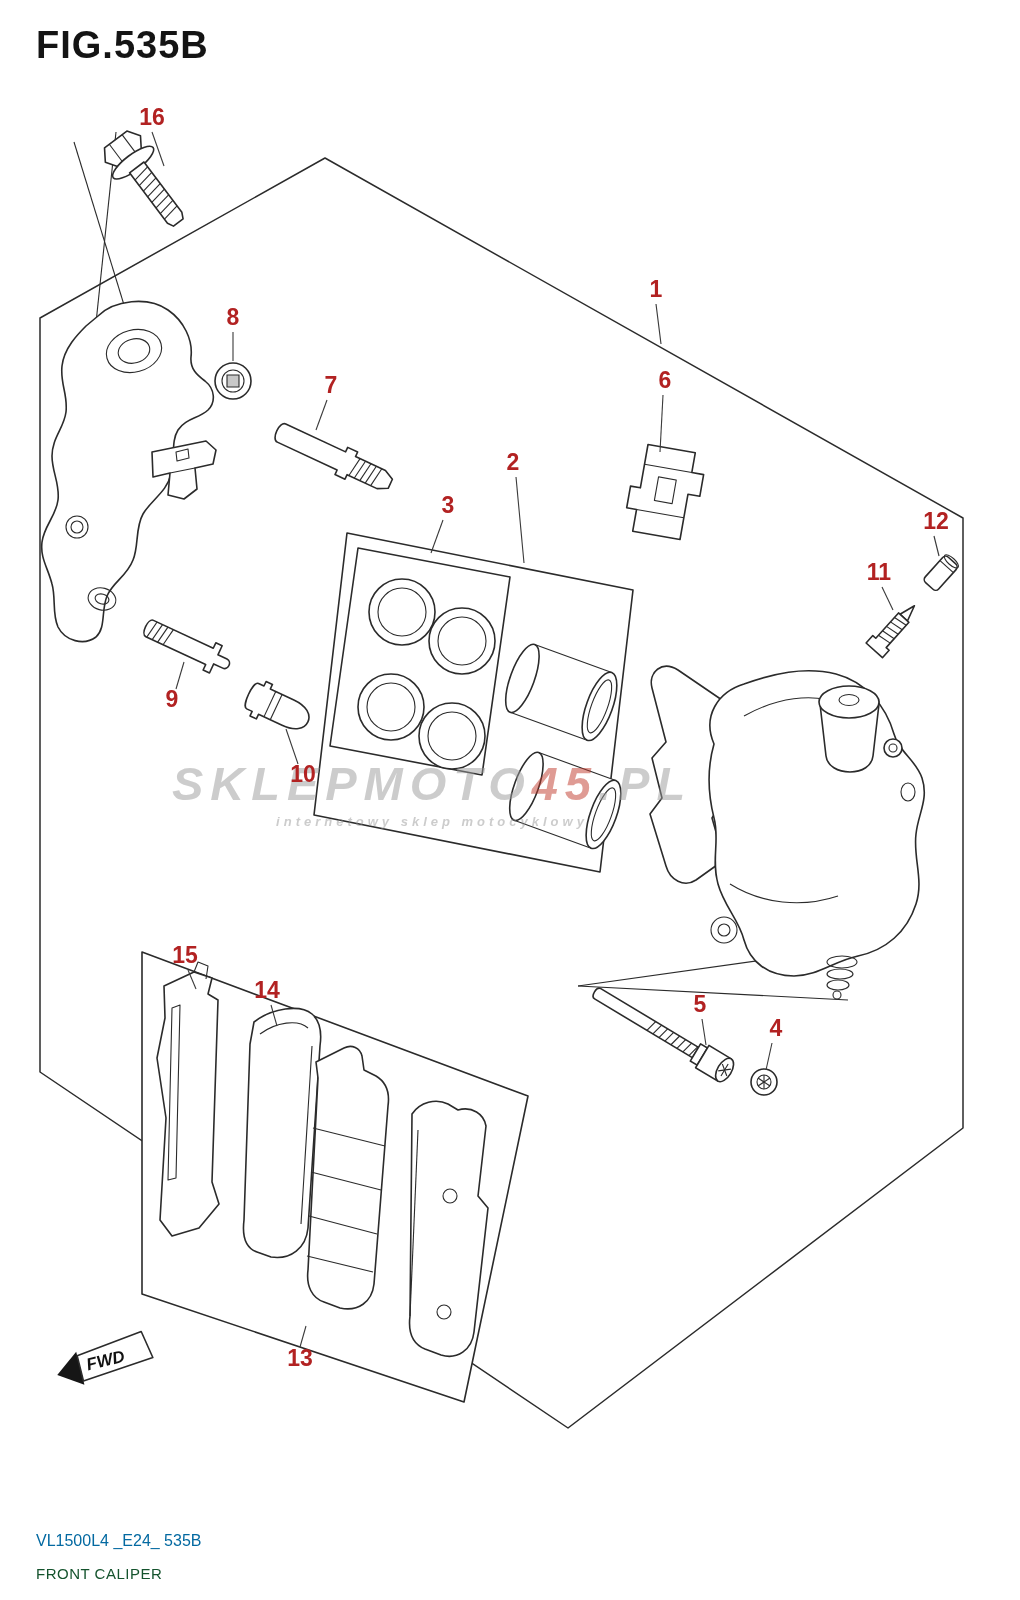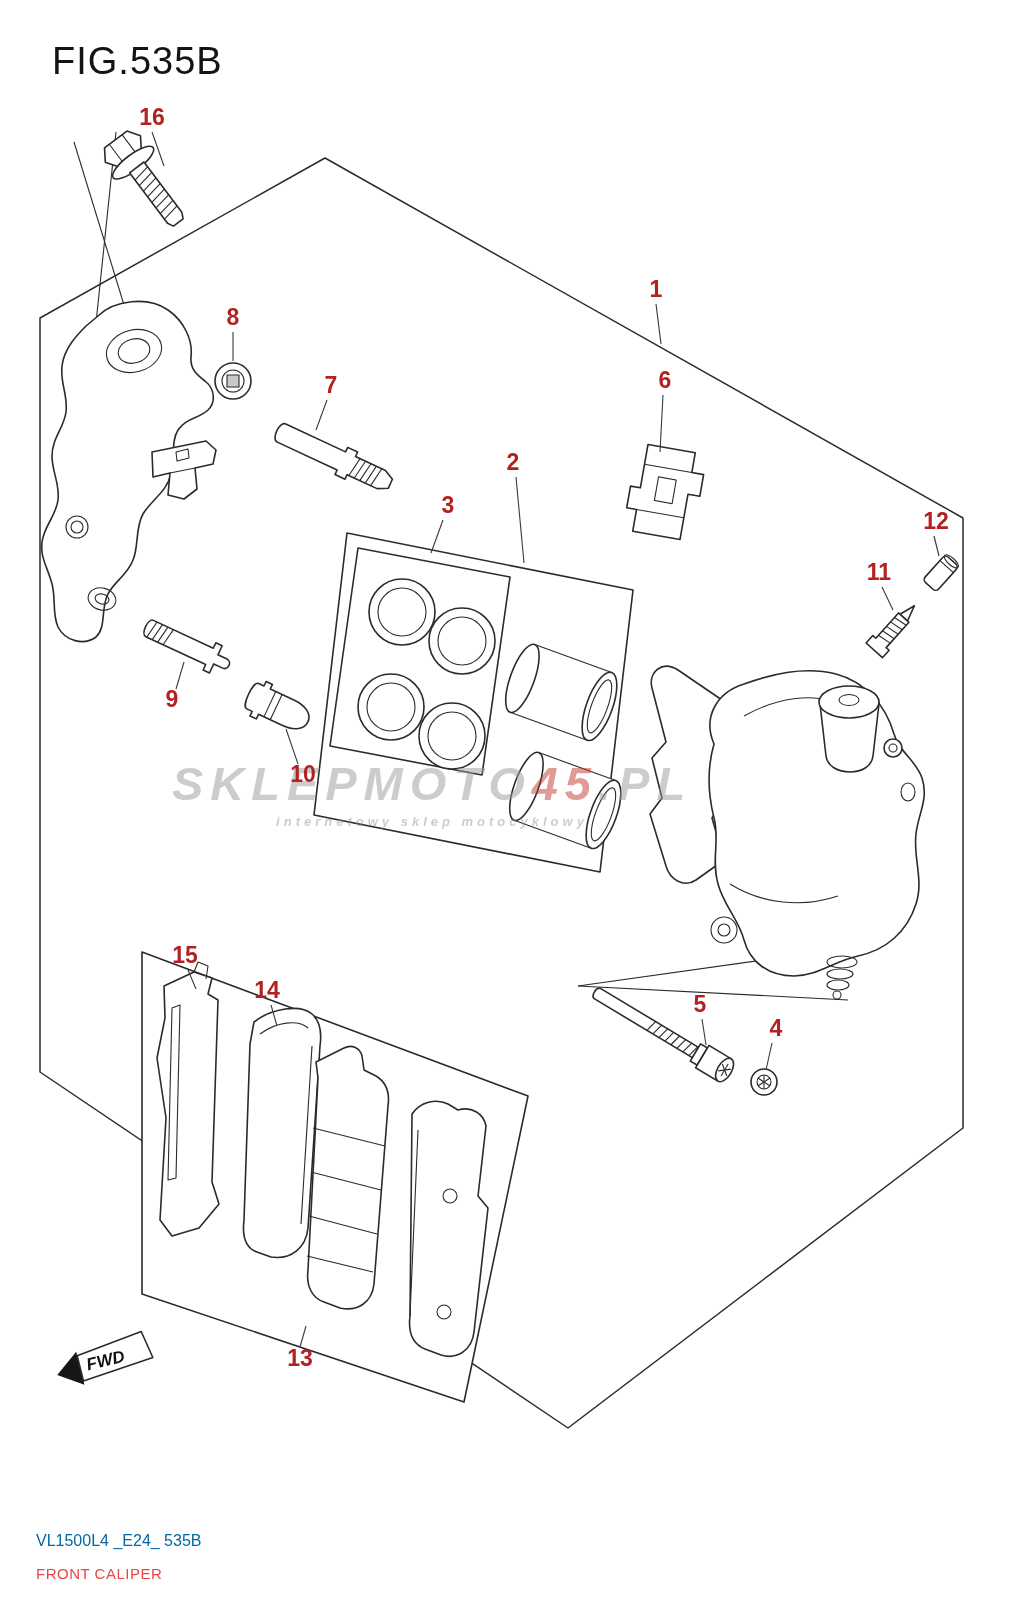--- a/index.html
+++ b/index.html
@@ -5,24 +5,24 @@
   :root{
     --line:#2b2b2b;
     --callout:#b22222;
     --watermark-gray:#9b9b9b;
     --watermark-accent:#c0392b;
   }
   *{box-sizing:border-box}
   html,body{margin:0;padding:0;background:#ffffff}
   .page{position:relative;width:1020px;height:1600px;background:#fff;
         font-family:"Liberation Sans",sans-serif;overflow:hidden}
-  .fig-title{position:absolute;top:24px;left:36px;margin:16px;
-        font-size:38px;font-weight:normal;color:#141414;letter-spacing:1px}
+  .fig-title{position:absolute;top:24px;left:36px;margin:0;
+        font-size:38px;font-weight:bold;color:#141414;letter-spacing:1px}
   .footer-code{position:absolute;left:36px;top:1532px;font-size:16px;color:#0369a1}
-  .footer-title{position:absolute;left:36px;top:1565px;font-size:15px;color:#ef4444;letter-spacing:.5px}
+  .footer-title{position:absolute;left:36px;top:1565px;font-size:15px;color:#14532d;letter-spacing:.5px}
   svg.diagram{position:absolute;left:0;top:0}
 
   .box{fill:none;stroke:var(--line);stroke-width:1.5;stroke-linejoin:round}
   .part{fill:#fff;stroke:var(--line);stroke-width:1.6;stroke-linejoin:round}
   .fillw{fill:#fff;stroke:none}
   .thin{fill:none;stroke:var(--line);stroke-width:1.1;stroke-linejoin:round}
   .dark{fill:#c8c8c8;stroke:var(--line);stroke-width:1.1}
   .leader{stroke:#3a3a3a;stroke-width:1.1}
   .callout-num{fill:var(--callout);font-family:"Liberation Sans",sans-serif;
         font-size:23px;font-weight:600;text-anchor:middle;dominant-baseline:middle}

